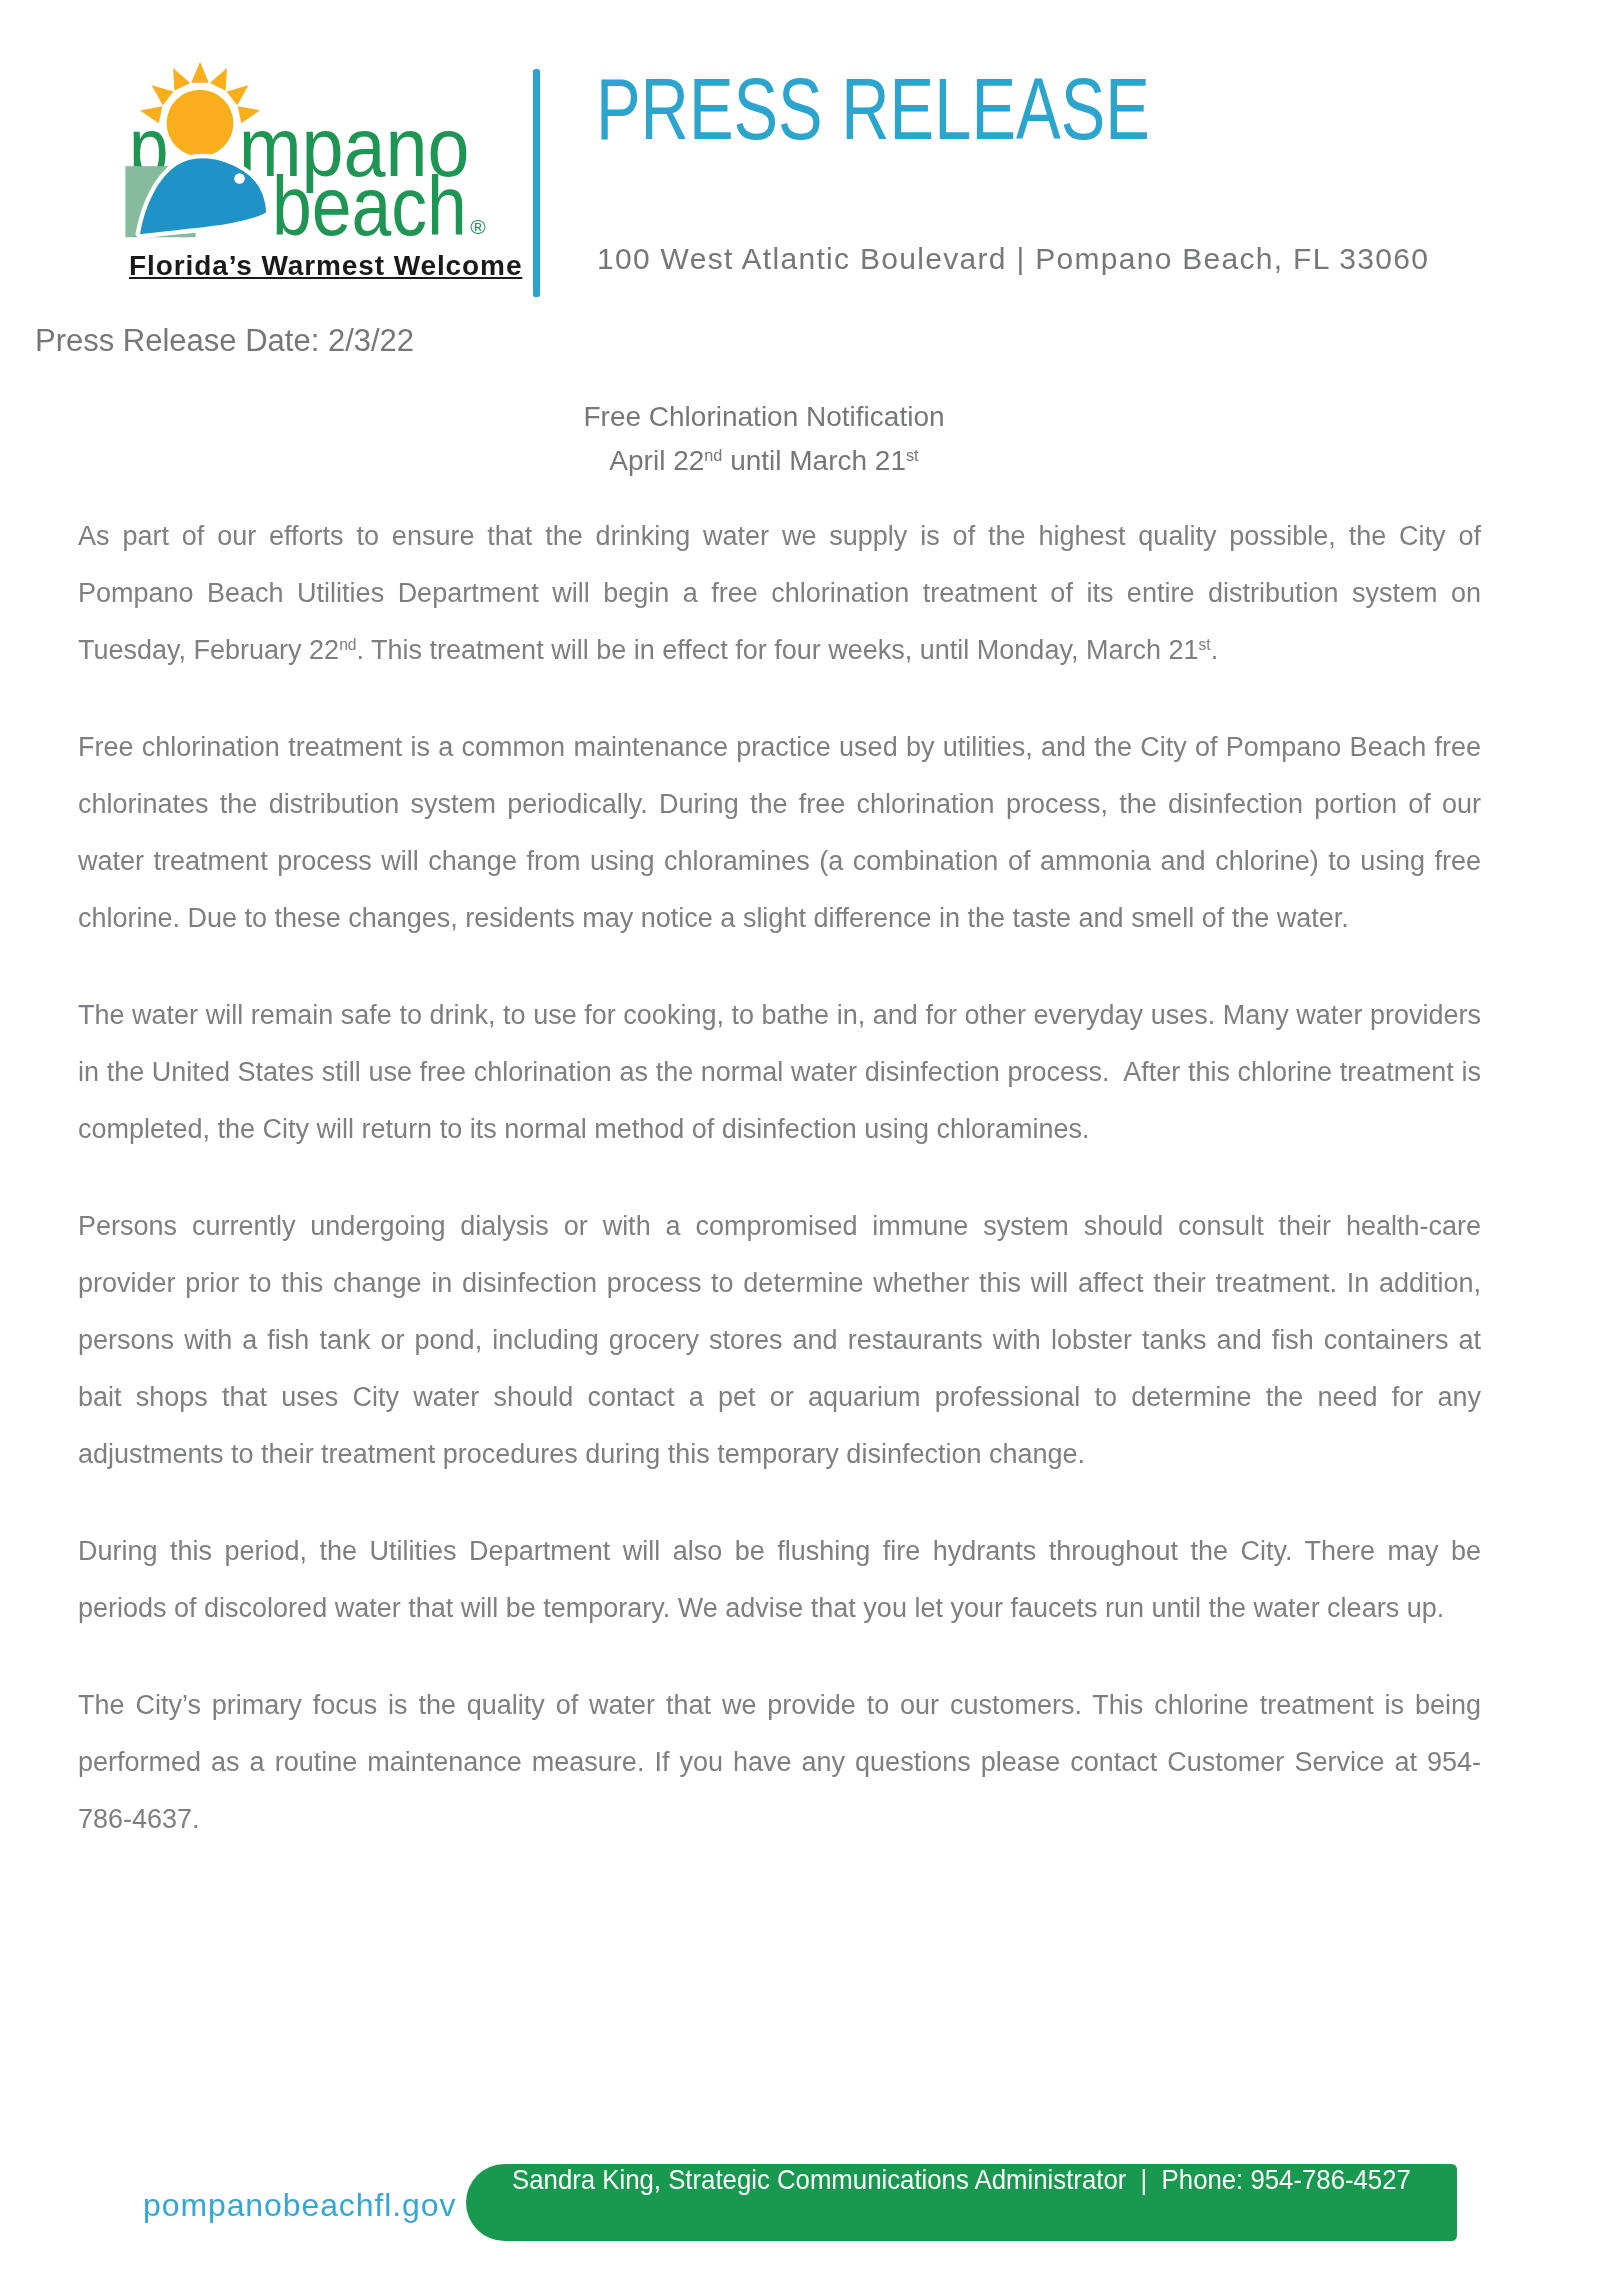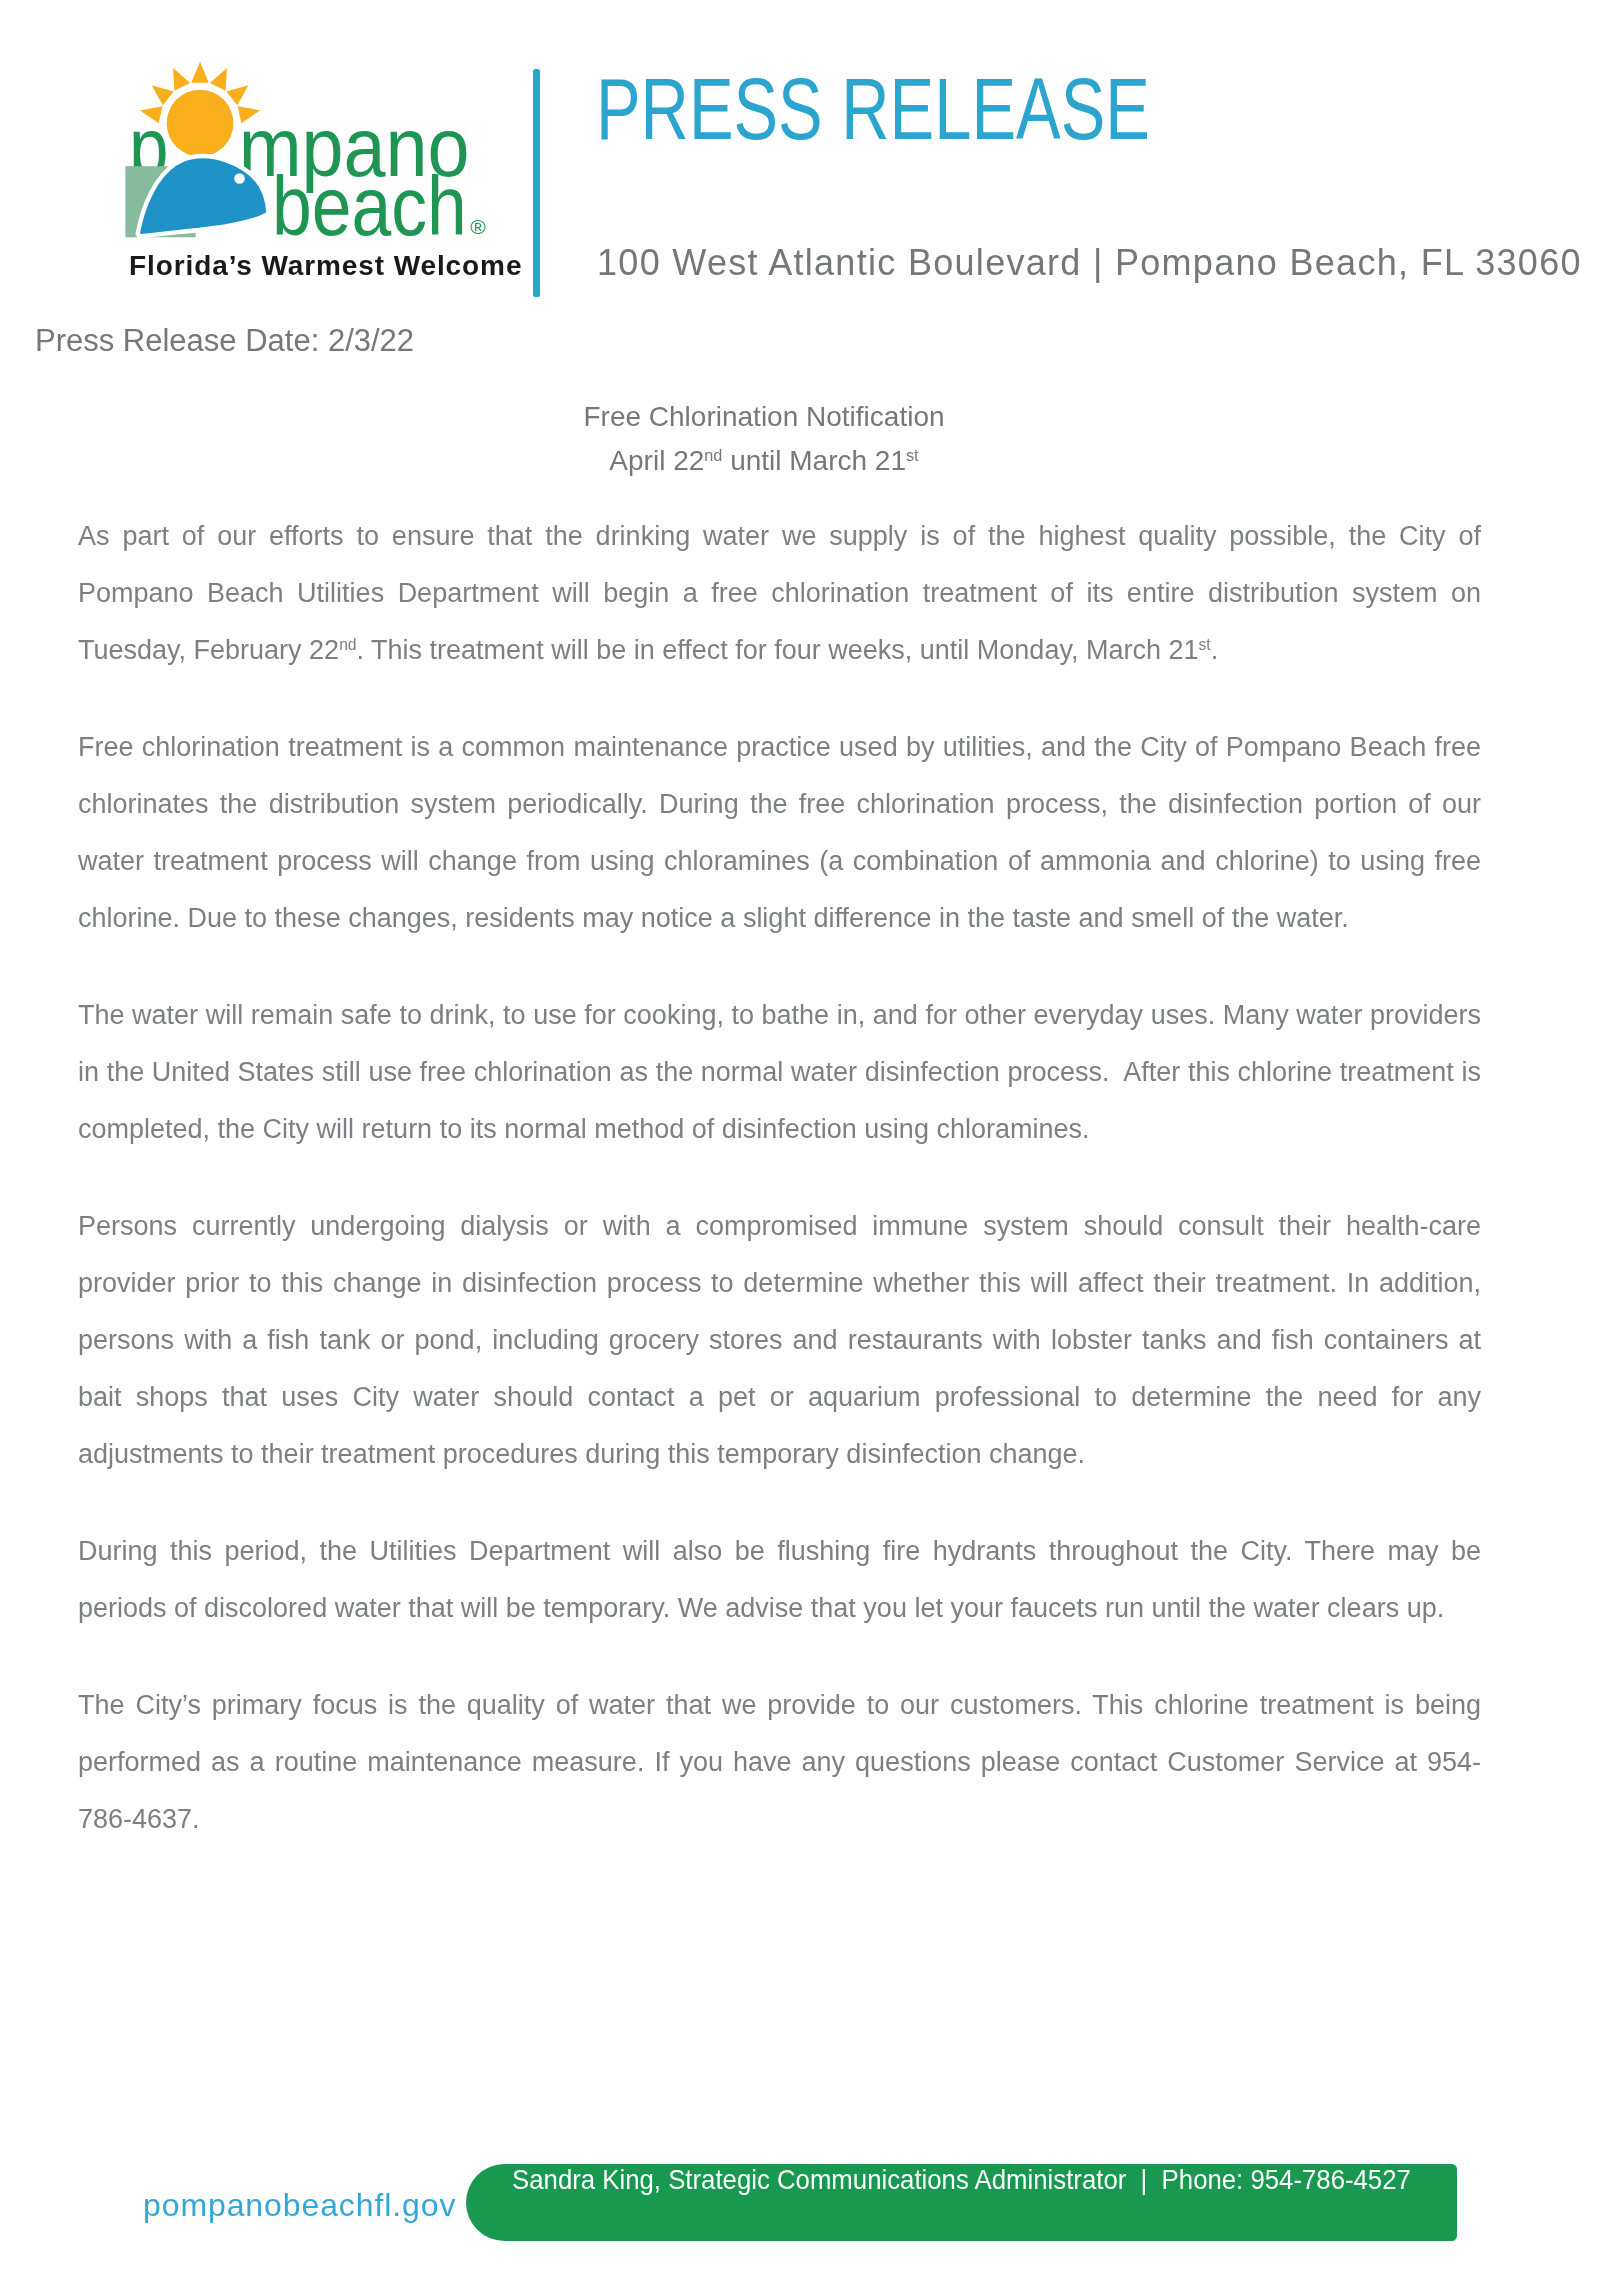--- a/index.html
+++ b/index.html
@@ -7,40 +7,40 @@
     position:relative; width:1620px; height:2284px;
     background:#ffffff; overflow:hidden;
     font-family:"Liberation Sans", sans-serif;
     color:var(--body_gray,#808184);
   }
   
   .logo-svg { position:absolute; left:0; top:0; }
   .tagline {
     position:absolute; left:129px; top:250px; width:360px;
     font-size:28px; font-weight:bold; letter-spacing:0.9px;
-    color:var(--tagline_black,#1a1a1a); white-space:nowrap;
+    color:var(--tagline_black,#1a1a1a); white-space:nowrap;text-decoration:underline;
   }
   .divider {
     position:absolute; left:533px; top:69px; width:7px; height:228px;
     background:var(--press_blue,#2BA4CE); border-radius:2.6px;
   }
   .press-release {
     position:absolute; left:596px; top:63px;
     font-size:88px; line-height:1.05; letter-spacing:0;
     color:var(--press_blue,#2BA4CE); white-space:nowrap;
     transform:scaleX(0.76); transform-origin:left top;
   }
   .city-sub {
     position:absolute; left:597px; top:182px;
     font-size:46px; letter-spacing:0.4px;
     color:var(--header_gray,#76777A); white-space:nowrap;
   }
   .address {
     position:absolute; left:597px; top:242px;
-    font-size:36px; letter-spacing:1.3px;
+    font-size:30px; letter-spacing:1.3px;
     color:var(--header_gray,#76777A); white-space:nowrap;
   }
   .date-line {
     position:absolute; left:35px; top:323px; width:1406px;
     font-size:31px; text-align:left;
     color:var(--header_gray,#76777A);
   }
   
   .doc-title {
     position:absolute; left:35px; top:395px; width:1458px;

